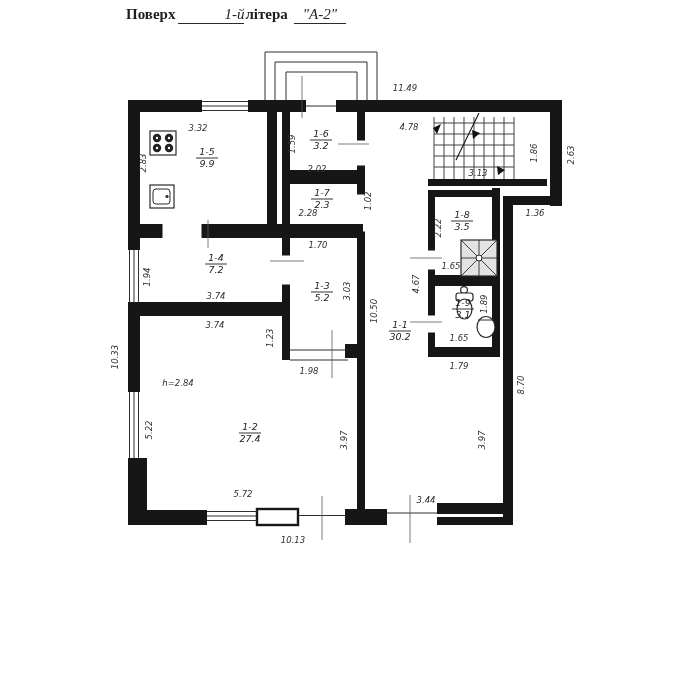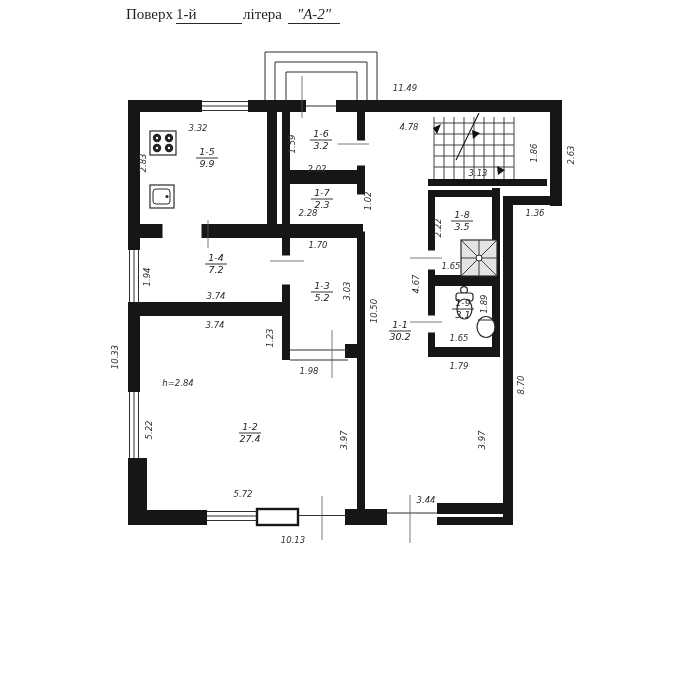--- a/index.html
+++ b/index.html
@@ -1,22 +1,22 @@
 <!DOCTYPE html>
 <html><head>
 <meta charset="utf-8">
 <style>
   html,body{margin:0;padding:0;background:#fff;}
   body{width:693px;height:700px;position:relative;overflow:hidden;
        font-family:"Liberation Sans",sans-serif;}
   .title{position:absolute;left:126px;top:6px;font:15px "Liberation Serif",serif;
          color:#1e1e1e;white-space:nowrap;}
-  .title .lbl{margin-right:2px;}
-  .blank{display:inline-block;min-width:66px;text-align:left;
-         border-bottom:1.2px solid #2a2a2a;margin:0 1px;}
+  .title .lbl{margin-right:2px;font-weight:bold;}
+  .blank{display:inline-block;min-width:66px;text-align:right;
+         border-bottom:1.2px solid #2a2a2a;font-style:italic;margin:0 1px;}
   .blank2{display:inline-block;min-width:52px;text-align:center;
           border-bottom:1.2px solid #2a2a2a;font-style:italic;margin-left:4px;}
   svg{position:absolute;left:0;top:0;}
   .wall{fill:#161616;stroke:none;}
   .wallh{fill:#ffffff;stroke:#161616;stroke-width:2.4;}
   .win{stroke:#2f2f2f;stroke-width:1;}
   .thin{stroke:#2f2f2f;stroke-width:1;fill:none;}
   .ext{stroke:#5a5a5a;stroke-width:.8;}
   .tread{stroke:#2c2c2c;stroke-width:.9;}
   .fix{fill:#ffffff;stroke:#2a2a2a;stroke-width:1.2;}

